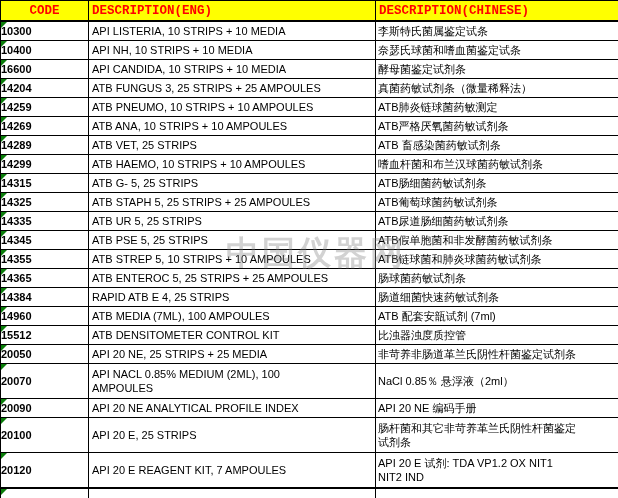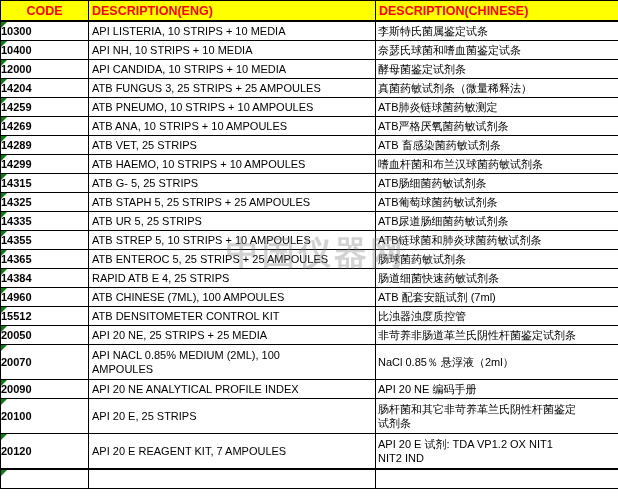--- a/index.html
+++ b/index.html
@@ -44,20 +44,21 @@
     color: #FF0000;
     font-size: 12.5px;
     font-weight: bold;
     height: 19px;
     border: 1px solid #000000;
     border-bottom: 2px solid #000000;
     text-align: left;
     padding: 0 0 0 3px;
     white-space: nowrap;
     overflow: hidden;
+    font-family: Liberation Mono, monospace;
   }
   th.h-code { text-align: center; padding: 0; }
 
   td {
     border: 1px solid #000000;
     font-size: 11px;
     line-height: 14px;
     color: #000000;
     vertical-align: middle;
     padding: 1px 1px 1px 3px;
@@ -109,21 +110,21 @@
           <td class="code"><span class="tri"></span><span>10300</span></td>
           <td class="eng">API LISTERIA, 10 STRIPS + 10 MEDIA</td>
           <td class="chn">李斯特氏菌属鉴定试条</td>
         </tr>
         <tr class="row-single">
           <td class="code"><span class="tri"></span><span>10400</span></td>
           <td class="eng">API NH, 10 STRIPS + 10 MEDIA</td>
           <td class="chn">奈瑟氏球菌和嗜血菌鉴定试条</td>
         </tr>
         <tr class="row-single">
-          <td class="code"><span class="tri"></span><span>12000</span></td>
+          <td class="code"><span class="tri"></span><span>16600</span></td>
           <td class="eng">API CANDIDA, 10 STRIPS + 10 MEDIA</td>
           <td class="chn">酵母菌鉴定试剂条</td>
         </tr>
         <tr class="row-single">
           <td class="code"><span class="tri"></span><span>14204</span></td>
           <td class="eng">ATB FUNGUS 3, 25 STRIPS + 25 AMPOULES</td>
           <td class="chn">真菌药敏试剂条（微量稀释法）</td>
         </tr>
         <tr class="row-single">
           <td class="code"><span class="tri"></span><span>14259</span></td>
@@ -154,37 +155,42 @@
           <td class="code"><span class="tri"></span><span>14325</span></td>
           <td class="eng">ATB STAPH 5, 25 STRIPS + 25 AMPOULES</td>
           <td class="chn">ATB葡萄球菌药敏试剂条</td>
         </tr>
         <tr class="row-single">
           <td class="code"><span class="tri"></span><span>14335</span></td>
           <td class="eng">ATB UR 5, 25 STRIPS</td>
           <td class="chn">ATB尿道肠细菌药敏试剂条</td>
         </tr>
         <tr class="row-single">
+          <td class="code"><span class="tri"></span><span>14345</span></td>
+          <td class="eng">ATB PSE 5, 25 STRIPS</td>
+          <td class="chn">ATB假单胞菌和非发酵菌药敏试剂条</td>
+        </tr>
+        <tr class="row-single">
           <td class="code"><span class="tri"></span><span>14355</span></td>
           <td class="eng">ATB STREP 5, 10 STRIPS + 10 AMPOULES</td>
           <td class="chn">ATB链球菌和肺炎球菌药敏试剂条</td>
         </tr>
         <tr class="row-single">
           <td class="code"><span class="tri"></span><span>14365</span></td>
           <td class="eng">ATB ENTEROC 5, 25 STRIPS + 25 AMPOULES</td>
           <td class="chn">肠球菌药敏试剂条</td>
         </tr>
         <tr class="row-single">
           <td class="code"><span class="tri"></span><span>14384</span></td>
           <td class="eng">RAPID ATB E 4, 25 STRIPS</td>
           <td class="chn">肠道细菌快速药敏试剂条</td>
         </tr>
         <tr class="row-single">
           <td class="code"><span class="tri"></span><span>14960</span></td>
-          <td class="eng">ATB CHINESE (7ML), 100 AMPOULES</td>
+          <td class="eng">ATB MEDIA (7ML), 100 AMPOULES</td>
           <td class="chn">ATB 配套安瓿试剂 (7ml)</td>
         </tr>
         <tr class="row-single">
           <td class="code"><span class="tri"></span><span>15512</span></td>
           <td class="eng">ATB DENSITOMETER CONTROL KIT</td>
           <td class="chn">比浊器浊度质控管</td>
         </tr>
         <tr class="row-single">
           <td class="code"><span class="tri"></span><span>20050</span></td>
           <td class="eng">API 20 NE, 25 STRIPS + 25 MEDIA</td>

